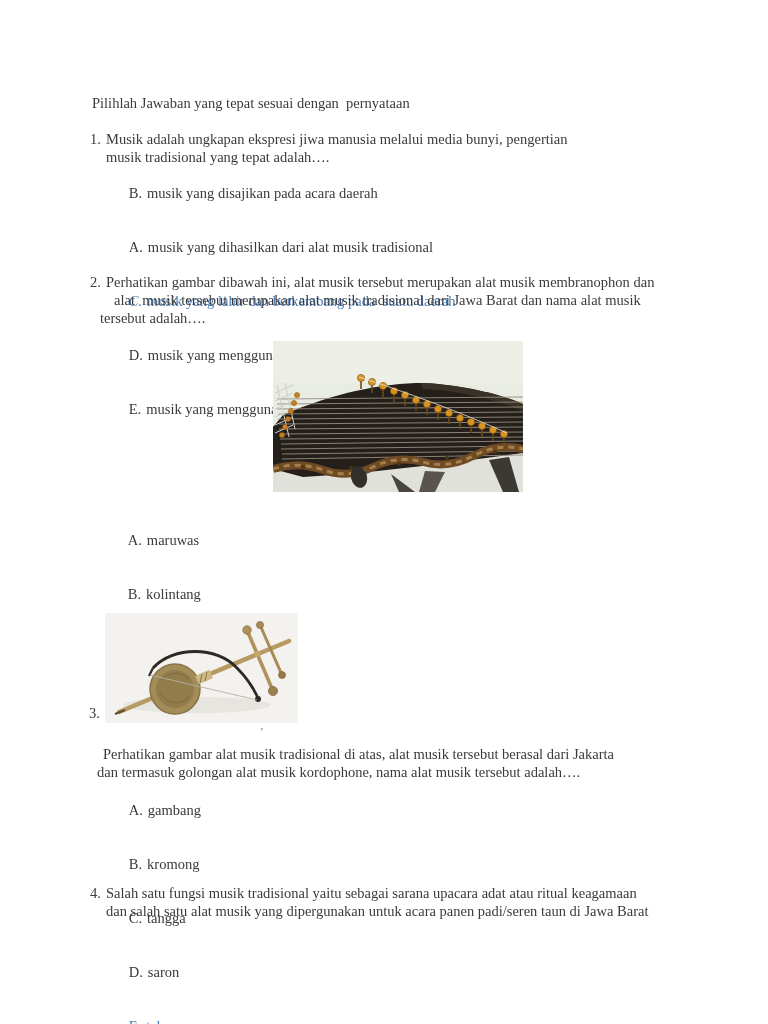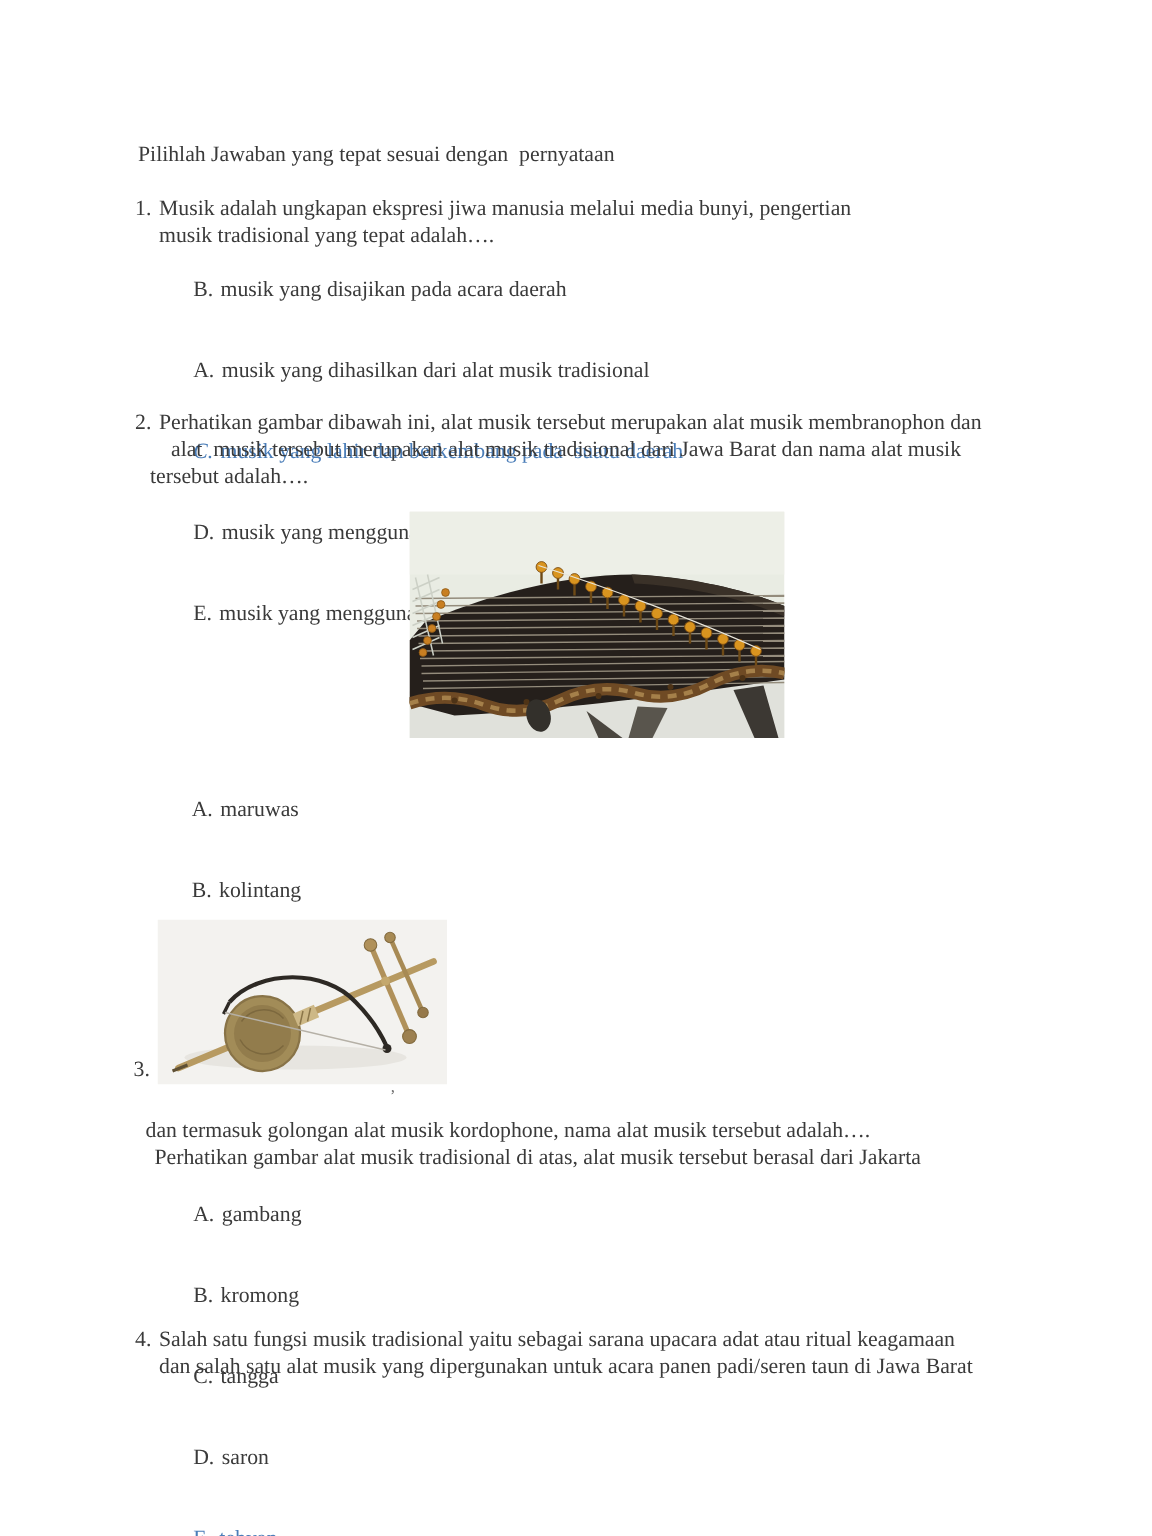--- a/index.html
+++ b/index.html
@@ -203,22 +203,22 @@
     <line x1="48" y1="55" x2="44" y2="63" stroke="#2d2924" stroke-width="2.2"></line>
     <circle cx="153" cy="86" r="3" fill="#2d2924"></circle>
     <line x1="45" y1="62" x2="152" y2="87" stroke="#b5b0a6" stroke-width="0.9"></line>
   </svg>
 
   <div class="abs line" style="left:89px; top:704px;">3.</div>
 
   <div class="abs stray" style="left:260px; top:726px;">’</div>
 
   <div class="abs" style="left:97px; top:745px;">
+    <div class="line" style="margin-left:6px;">Perhatikan gambar alat musik tradisional di atas, alat musik tersebut berasal dari Jakarta</div>
     <div class="line">dan termasuk golongan alat musik kordophone, nama alat musik tersebut adalah….</div>
-    <div class="line" style="margin-left:6px;">Perhatikan gambar alat musik tradisional di atas, alat musik tersebut berasal dari Jakarta</div>
   </div>
 
   <div class="abs" style="left:107px; top:783px;">
     <div class="opt">
       <span class="opt-label">A.</span><span>gambang</span>
     </div>
     <div class="opt">
       <span class="opt-label">B.</span><span>kromong</span>
     </div>
     <div class="opt">

